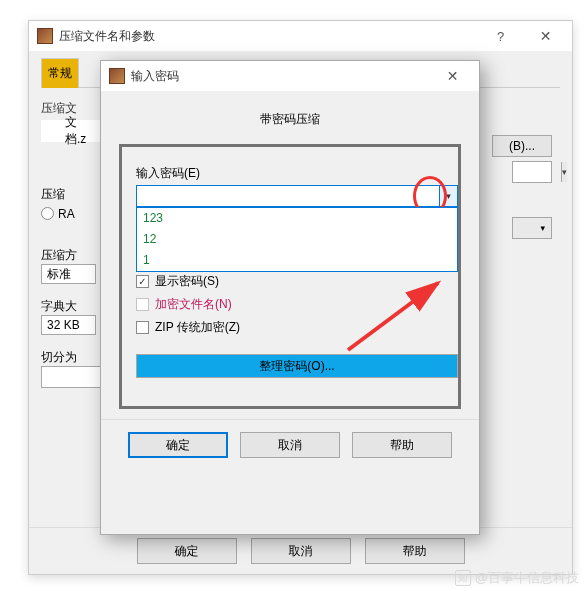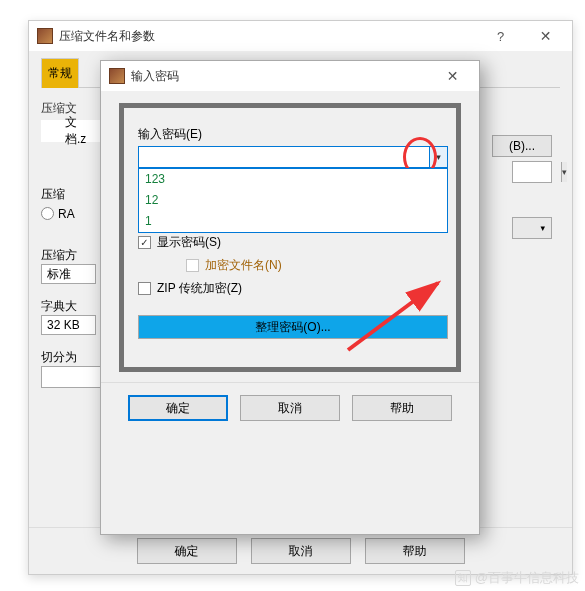--- a/index.html
+++ b/index.html
@@ -166,21 +166,21 @@
     
     .checkbox-row {
       display: flex; align-items: center; gap: 6px; margin: 6px 0;
     }
     .checkbox {
       width: 13px; height: 13px; border: 1px solid #888; background: #fff;
       display: inline-flex; align-items: center; justify-content: center;
       font-size: 10px; color: #333;
     }
     .checkbox.checked::after { content: "✓"; }
-    .checkbox-row.disabled { color: #a16207; margin-left: 48px; }
+    .checkbox-row.disabled { color: #be185d; }
     .checkbox-row.disabled .checkbox { border-color: #c5c5c5; }
     
     .organize-btn {
       margin: 18px 0 10px 0;
       height: 24px; border: 1px solid #a7a7a7; background: #0ea5e9;
       display: flex; align-items: center; justify-content: center;
     }
     
     .front-footer {
       display: flex; gap: 12px; justify-content: center;
@@ -287,22 +287,23 @@
   </div>
 </div>
 
 <div class="dialog-front">
   <div class="titlebar">
     <span class="appicon"></span>
     <span class="title">输入密码</span>
     <span class="winbtn">✕</span>
   </div>
   <div class="front-body">
-
-    <div style="border:5px solid #737373; padding:18px 8px 18px 14px; background:#f0f0f0;">
+    <div class="front-title-inner">带密码压缩</div>
+
+    <div style="border:3px solid #737373; padding:18px 0 18px 14px; background:#f0f0f0;">
       <label style="display:block; margin-bottom:3px;">输入密码(E)</label>
       <div class="combo">
         <span class="val"></span>
         <span class="ddbtn">▾</span>
         <div class="red-circle"></div>
         <div class="dropdown-list">
           <div class="opt">123</div>
           <div class="opt">12</div>
           <div class="opt">1</div>
         </div>

